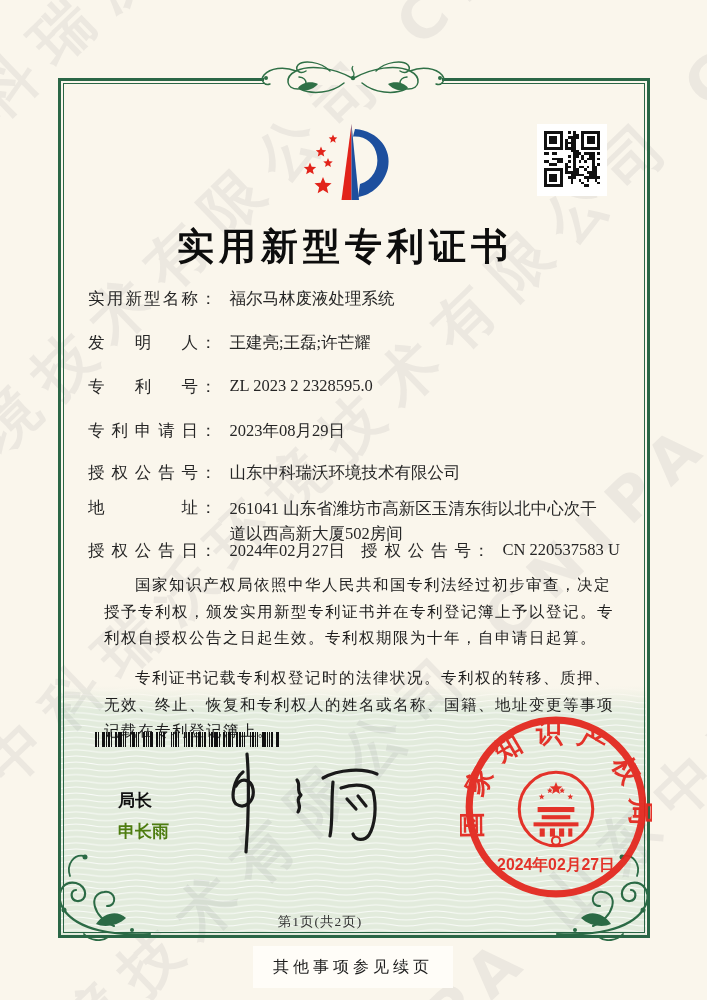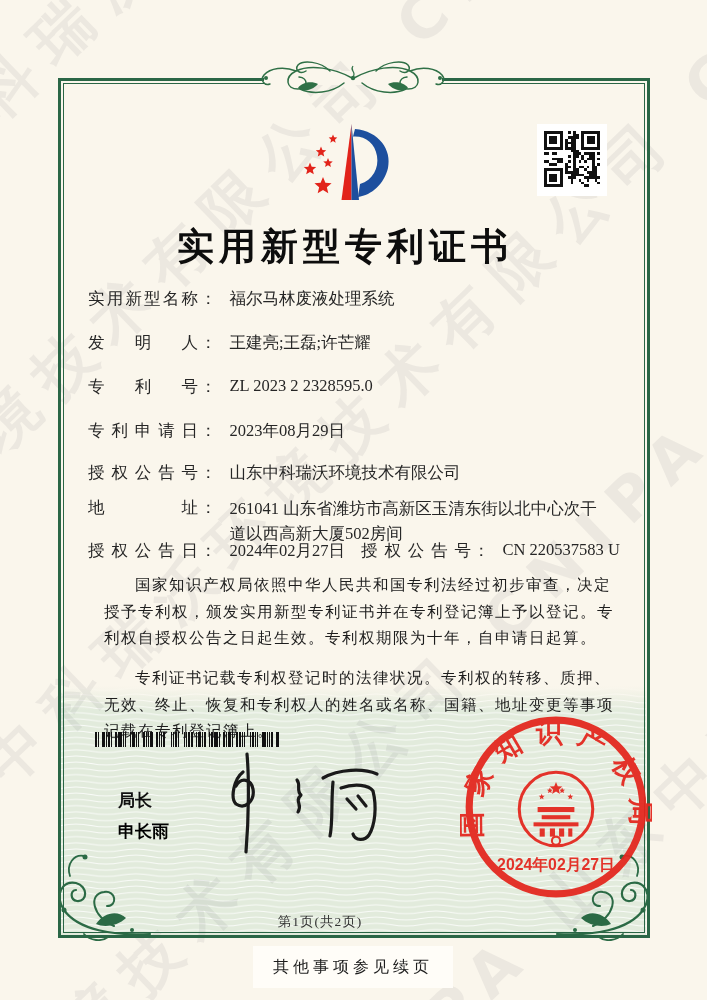--- a/index.html
+++ b/index.html
@@ -45,21 +45,21 @@
   .r0{top:288px}.r1{top:332px}.r2{top:376px}.r3{top:420px}.r4{top:462px}.r5{top:497px}.r6{top:540px}
 
   .paras{position:absolute;left:88px;top:572px;width:534px;}
   .paras p{margin:0 0 13px 16px;font-size:15.5px;line-height:1.72;letter-spacing:1.5px;
            text-indent:2em;color:#1d1d1d;}
 
   .barcode{position:absolute;left:95px;top:732px;}
   .sig-title{position:absolute;left:118px;top:789px;font-size:17px;font-weight:700;
              font-family:"Liberation Sans","DejaVu Sans",sans-serif;color:#101010;}
   .sig-name{position:absolute;left:118px;top:820px;font-size:17px;font-weight:700;
-            font-family:"Liberation Sans","DejaVu Sans",sans-serif;color:#000000;}
+            font-family:"Liberation Sans","DejaVu Sans",sans-serif;color:#4d7c0f;}
   .signature{position:absolute;left:205px;top:746px;}
   .seal{position:absolute;left:460px;top:711px;opacity:0.94;mix-blend-mode:multiply;}
 
   .page-info{position:absolute;left:0;top:913px;width:640px;text-align:center;
              font-size:13.5px;letter-spacing:1px;color:#333;}
   .cont-box{position:absolute;left:253px;top:946px;width:200px;height:42px;background:#fffdf8;
             display:flex;align-items:center;justify-content:center;z-index:6;}
   .cont-box span{font-size:16px;letter-spacing:4px;color:#1d1d1d;}
 </style>
 </head>

